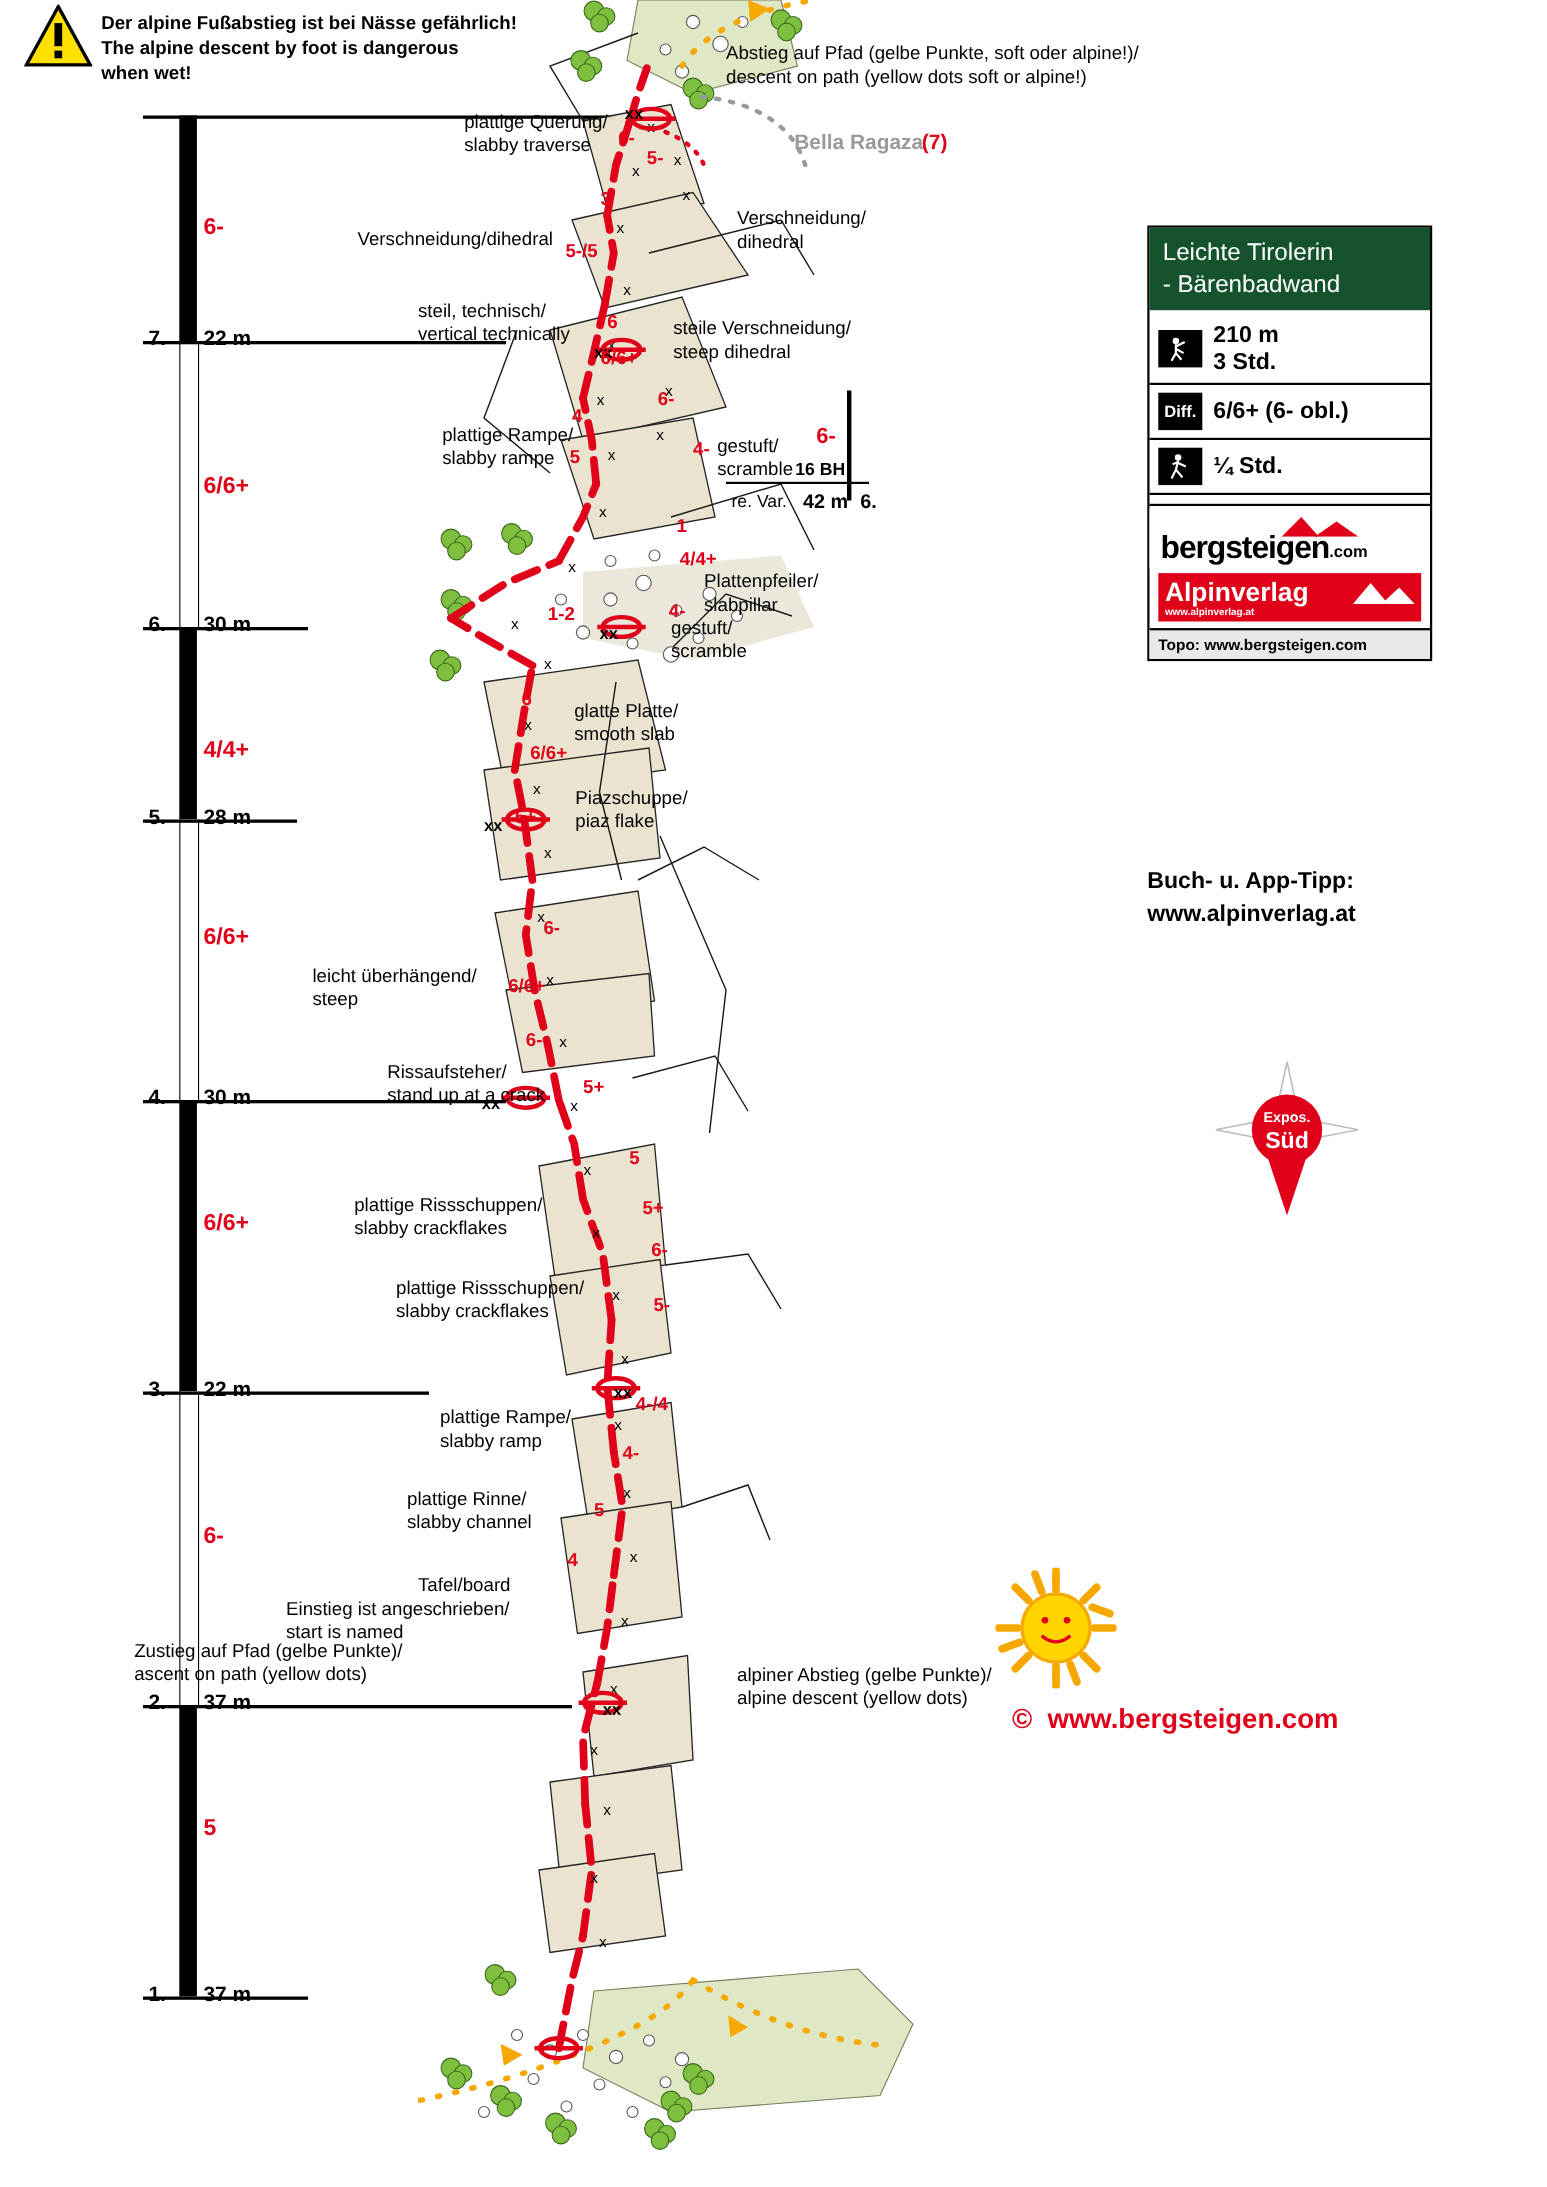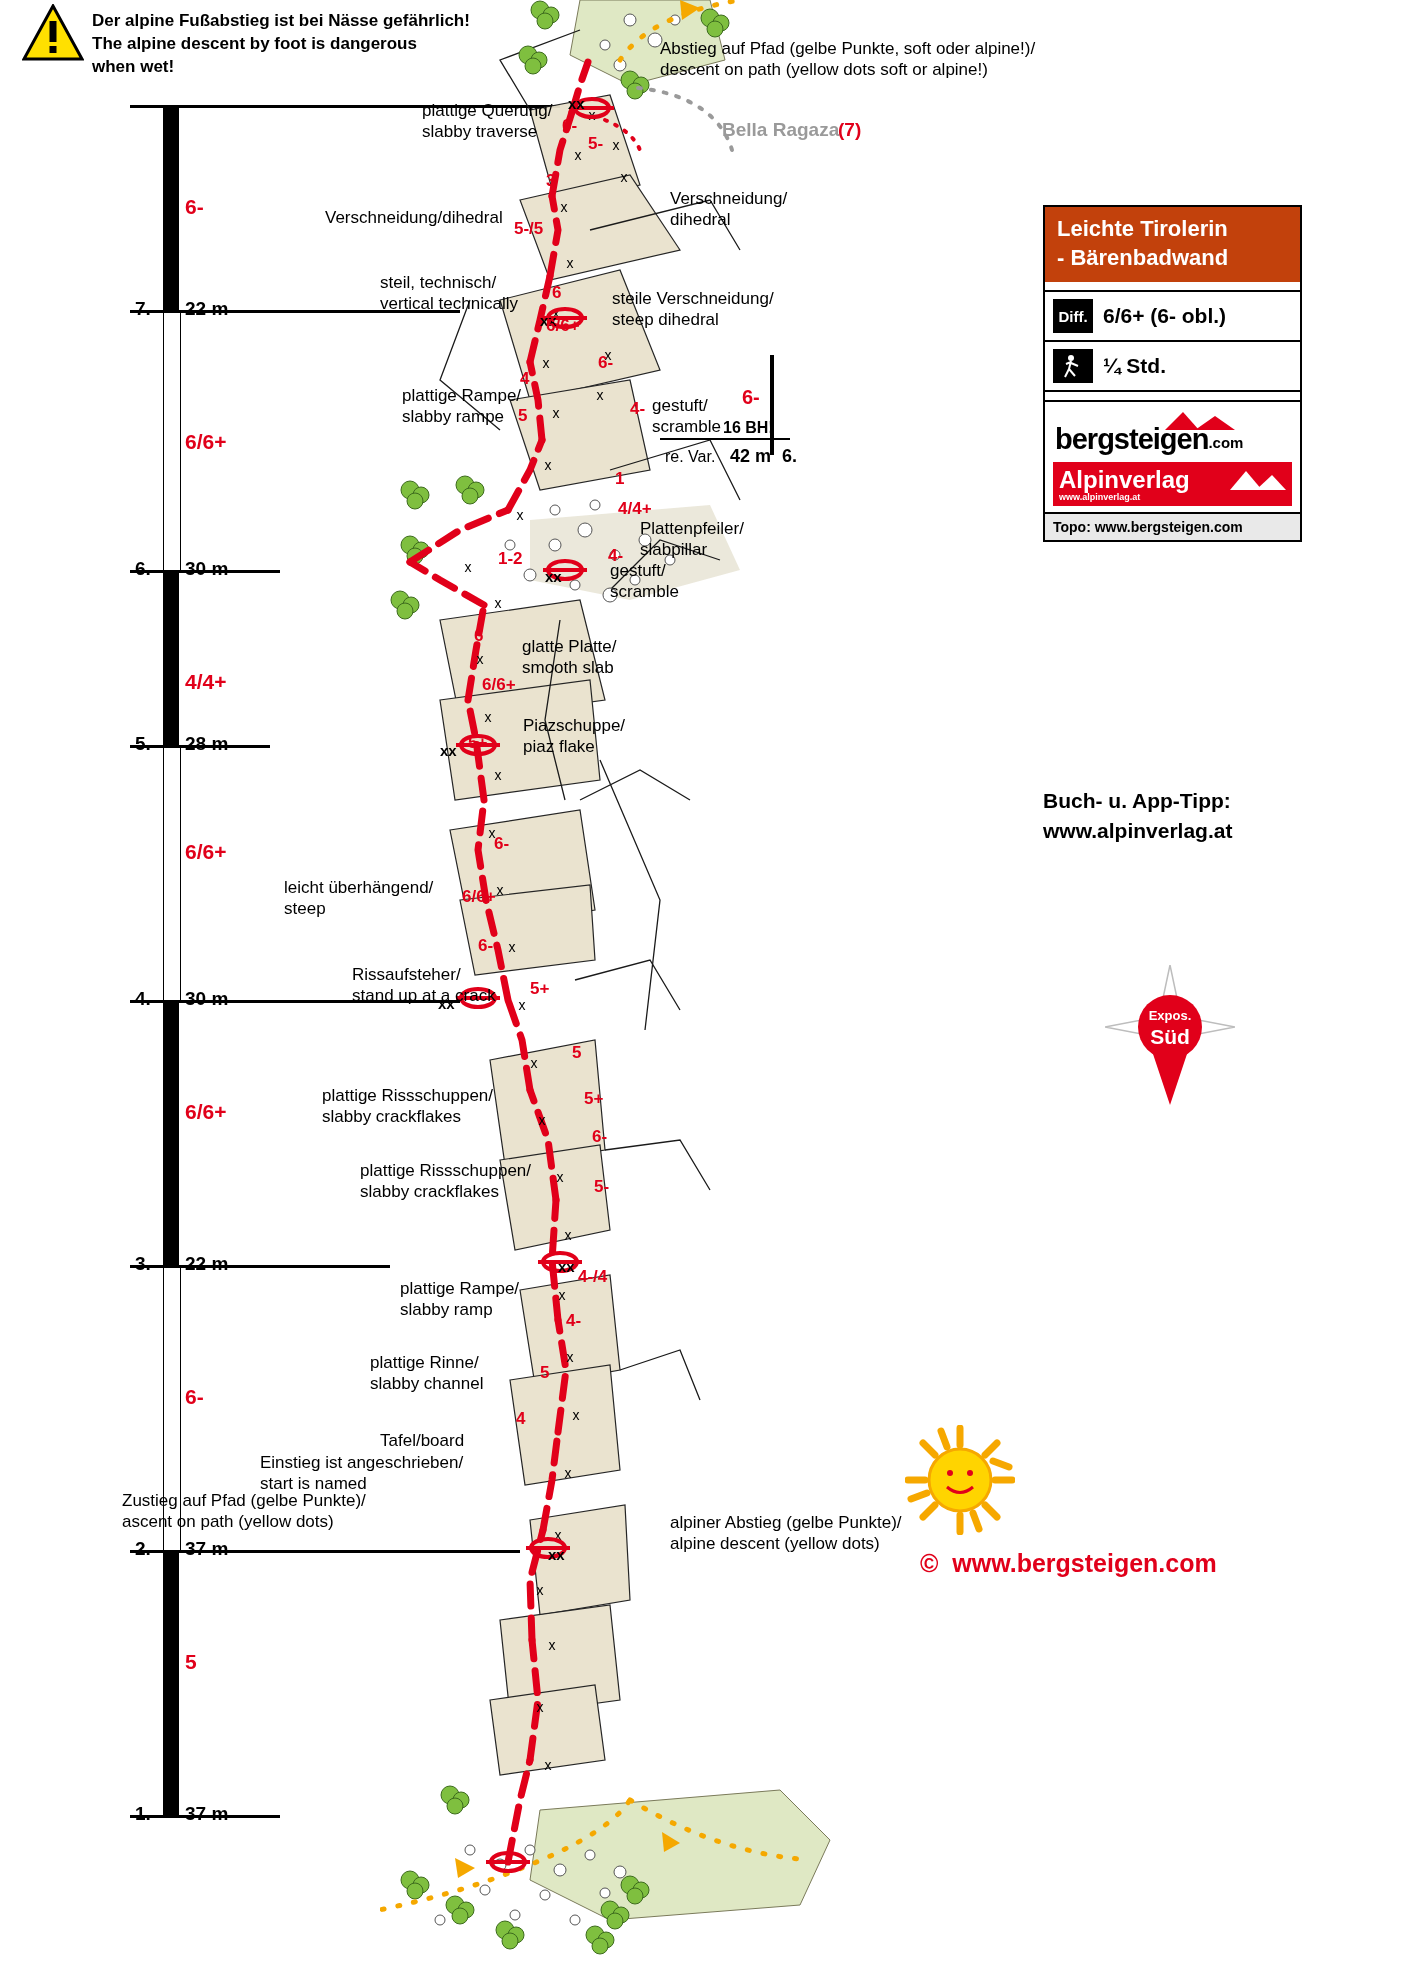--- a/index.html
+++ b/index.html
@@ -21,21 +21,21 @@
 
   
   .scalebar{position:absolute;left:163px;width:16px;background:#000;}
   .tick{position:absolute;left:130px;height:3px;background:#000;}
   .pnum{position:absolute;font-weight:bold;font-size:19px;}
   .plen{position:absolute;font-weight:bold;font-size:19px;}
   .gr{position:absolute;font-weight:bold;font-size:21px;color:#e1001a;}
 
   
   #infobox{left:1043px;top:205px;width:255px;border:2px solid #000;background:#fff;}
-  #infobox .head{background:#c2410c;color:#fff;font-weight:bold;font-size:22px;padding:8px 10px 10px 12px;line-height:1.3;}
+  #infobox .head{background:#14532d;color:#fff;font-weight:normal;font-size:22px;padding:8px 10px 10px 12px;line-height:1.3;}
   #infobox .rows{padding:6px 0 4px 0;}
   .irow{display:flex;align-items:center;padding:5px 8px;}
   .irow .ic{width:40px;height:34px;flex:0 0 40px;background:#000;margin-right:10px;display:flex;align-items:center;justify-content:center;color:#fff;font-weight:bold;font-size:15px;}
   .irow .txt{font-weight:bold;font-size:21px;line-height:1.15;}
   .hr{height:2px;background:#000;margin:2px 0;}
   .brand1{background:#fff;padding:6px 10px 2px 10px;}
   .brand2{background:#e1001a;margin:4px 8px 6px 8px;padding:4px 6px;color:#fff;font-weight:bold;font-size:24px;position:relative;}
   .topoline{background:#e9e9e9;border-top:2px solid #000;font-weight:bold;font-size:14px;padding:5px 8px;}
 
   
@@ -454,20 +454,33 @@
 <div class="t bold" style="left:730px;top:445px;font-size:18px;">42 m</div>
 <div class="t bold" style="left:782px;top:445px;font-size:18px;">6.</div>
 <div class="abs" style="left:660px;top:438px;width:130px;height:2px;background:#000;"></div>
 
 <div class="abs" id="infobox">
   <div class="head">
     <div>Leichte Tirolerin</div>
     <div>- Bärenbadwand</div>
   </div>
   <div class="rows">
+    <div class="irow">
+      <div class="ic">
+        <svg width="26" height="28" viewBox="0 0 26 28">
+            <rect width="26" height="28" fill="#000"></rect>
+            <circle cx="9" cy="7" r="3" fill="#fff"></circle>
+            <path d="M9 10 L9 18 L5 25 M9 18 L14 24 M9 12 L17 8 M9 14 L16 18" stroke="#fff" stroke-width="2" fill="none"></path>
+          </svg>
+      </div>
+      <div class="txt">
+        <div>210 m</div>
+        <div>3 Std.</div>
+      </div>
+    </div>
     <div class="hr"></div>
     <div class="irow">
       <div class="ic">
           <span>Diff.</span>
         </div>
       <div class="txt">6/6+ (6- obl.)</div>
     </div>
     <div class="hr"></div>
     <div class="irow">
       <div class="ic">

